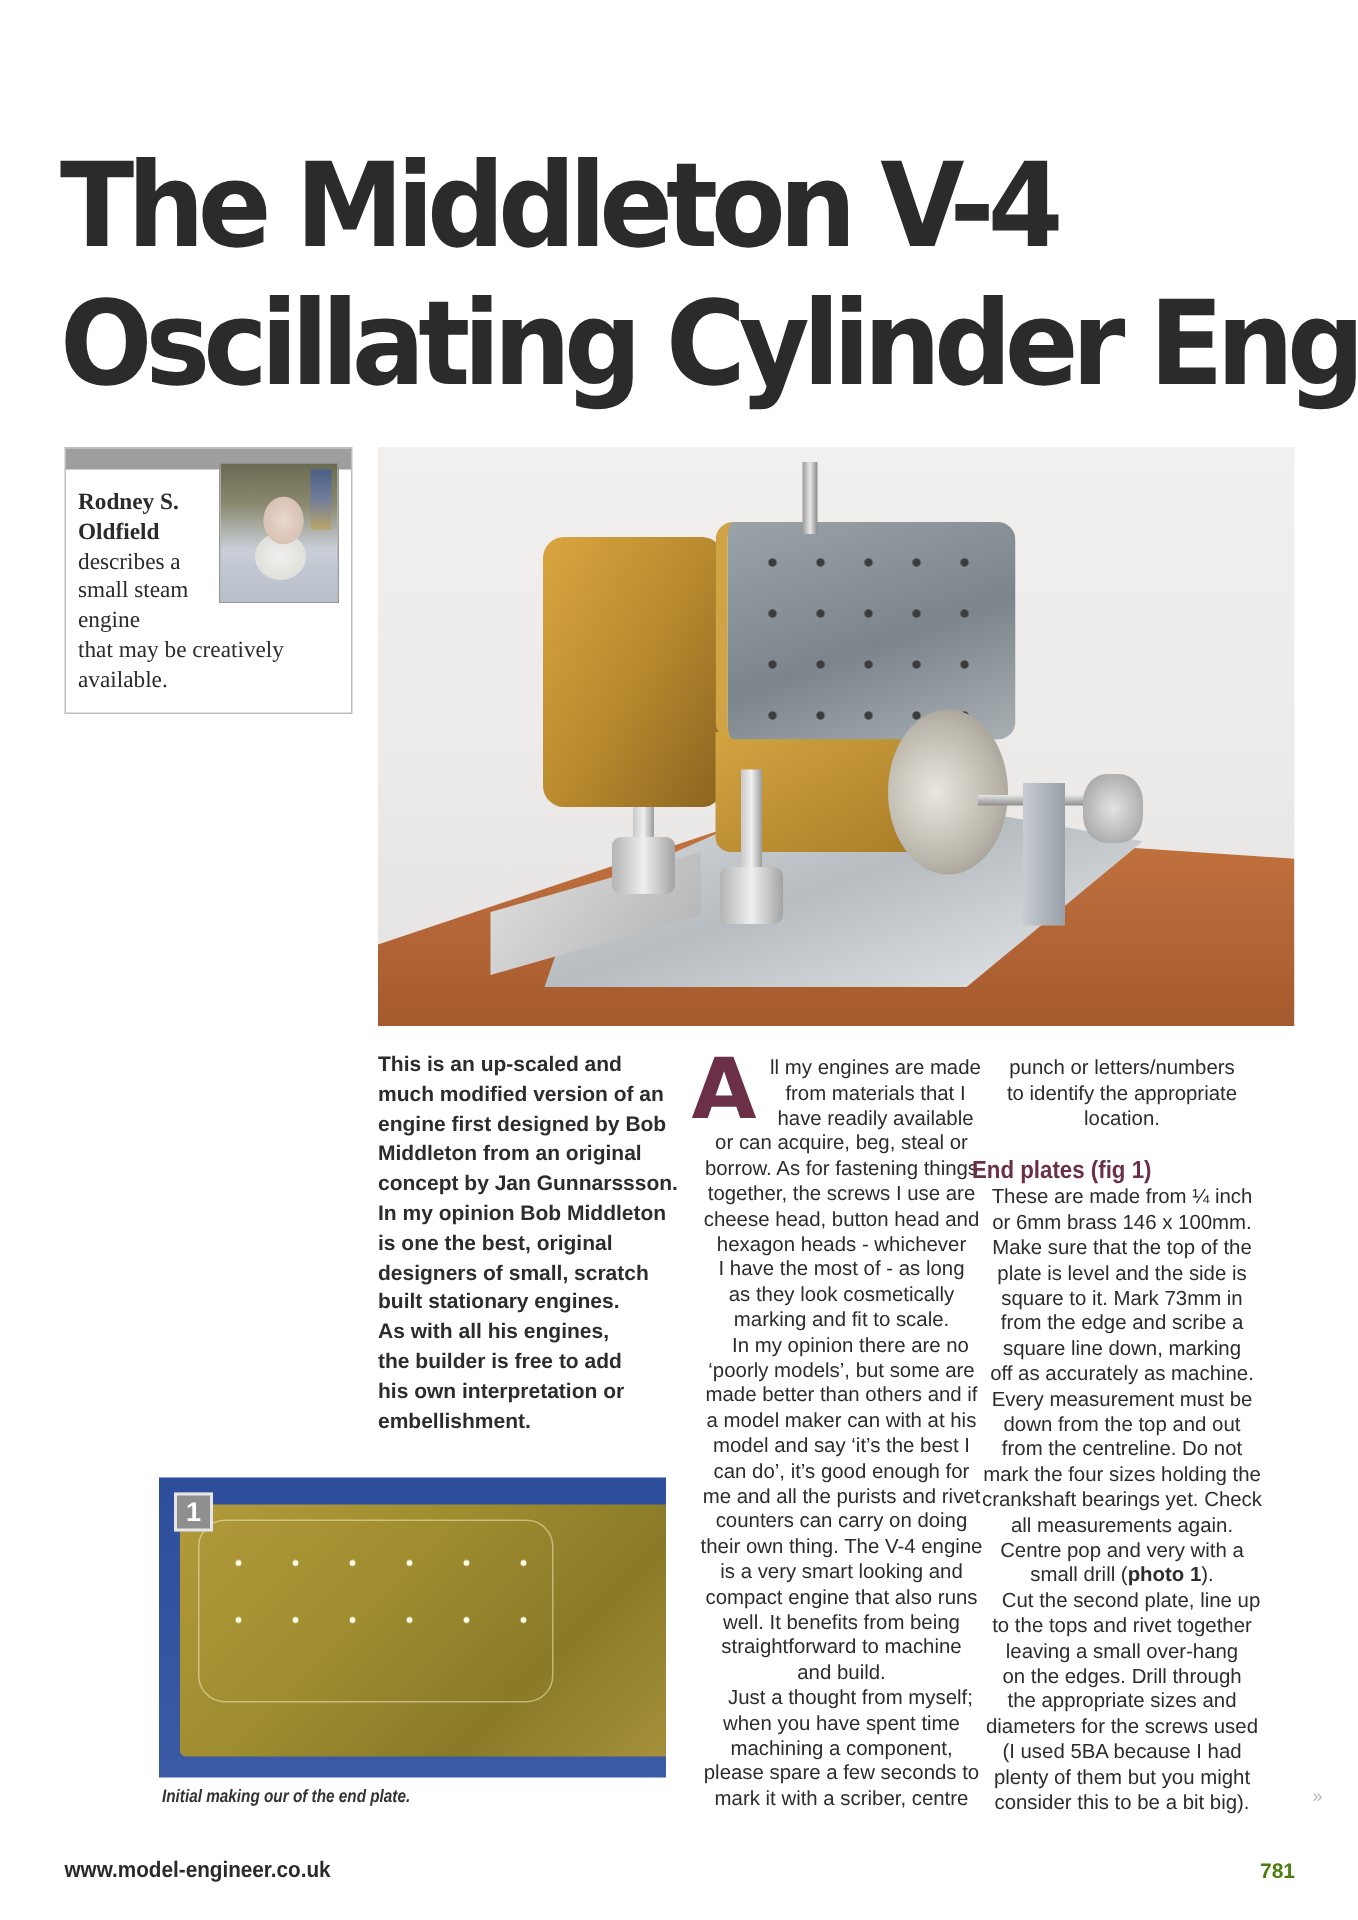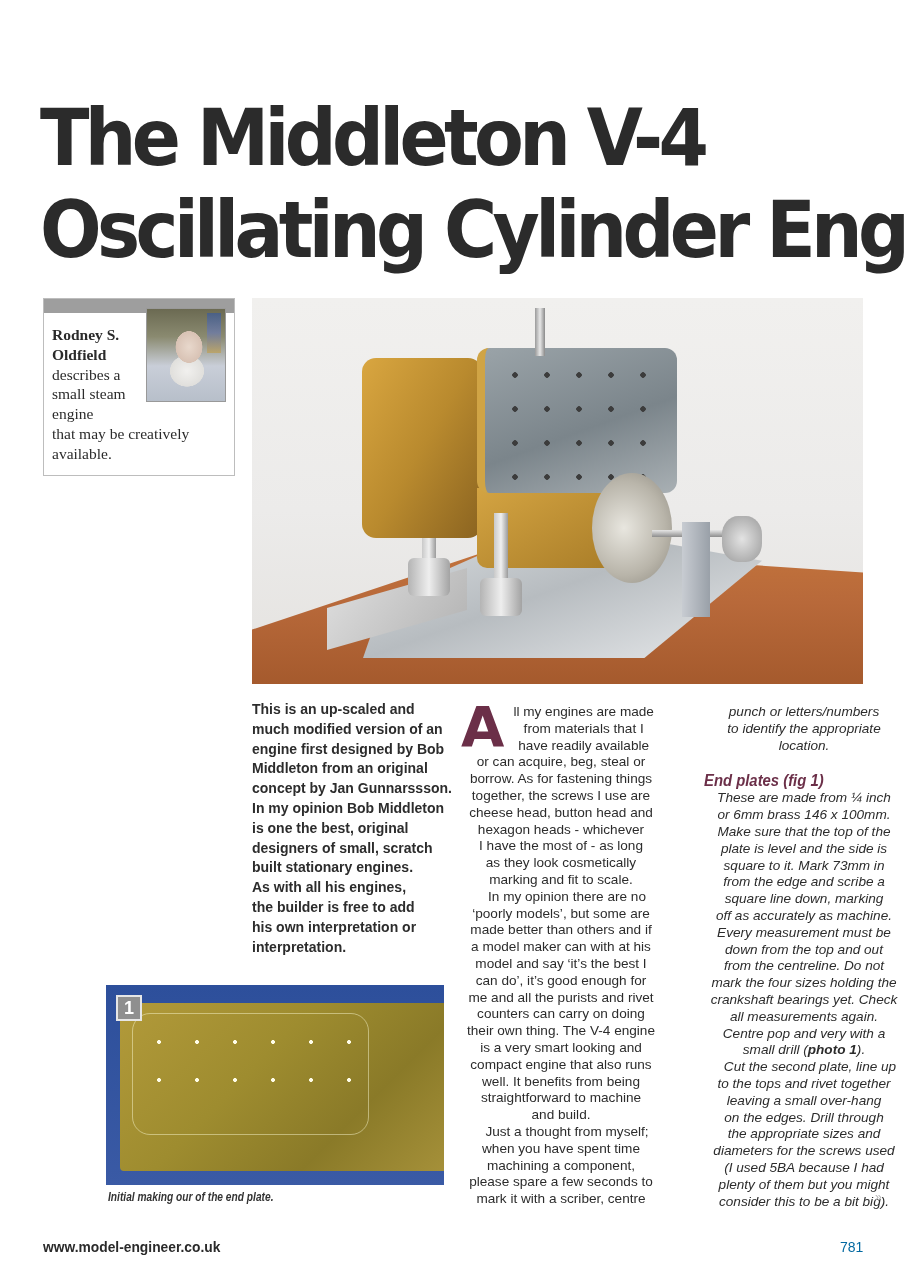--- a/index.html
+++ b/index.html
@@ -113,21 +113,21 @@
 
   .col { position: absolute; font-family: "Liberation Sans", sans-serif; color: #2c2c2c; }
   .intro {
     left: 252px; top: 676px; width: 200px;
     font-size: 14px; line-height: 19.8px; font-weight: bold; margin-top: 24px;
   }
   .intro .line { display: block; white-space: nowrap; }
   .body-col { font-size: 13.6px; line-height: 16.8px; }
   .body-col .line { display: block; white-space: nowrap; text-align: center; }
   .col-mid { left: 461px; top: 704px; width: 200px; }
-  .col-right { left: 704px; top: 704px; width: 200px; font-style: italic; }
+  .col-right { left: 648px; top: 704px; width: 200px; }
 
   .dropcap {
     float: left; font-family: "DejaVu Sans", sans-serif; font-weight: bold;
     font-size: 56px; line-height: 46px; height: 48px; margin: 0 2px 0 0;
     color: #6b2f48;
   }
   .indent { padding-left: 12px; }
   .subhead {
     display: block; font-family: "Liberation Sans", sans-serif; font-weight: bold;
     font-size: 16.5px; line-height: 20px; color: #6b2f48; margin-top: 16px;
@@ -166,21 +166,21 @@
   .continue-icon {
     position: absolute; left: 875px; top: 1190px; font-size: 12px; color: #b5b5b5; letter-spacing: -3px;
   }
   .footer-url {
     position: absolute; left: 43px; top: 1238px;
     font-family: "Liberation Sans", sans-serif; font-weight: bold; font-size: 15px; color: #2a2a2a;
     transform: scaleX(0.92); transform-origin: left;
   }
   .footer-page {
     position: absolute; left: 840px; top: 1239px;
-    font-family: "Liberation Sans", sans-serif; font-size: 14px; color: #0369a1;
+    font-family: "Liberation Sans", sans-serif; font-size: 14px; color: #4d7c0f; font-weight: bold;
   }
 </style>
 </head>
 <body>
 
 <h1 class="title">
   <span>The Middleton V-4</span>
   <span>Oscillating Cylinder Engine</span>
 </h1>
 
@@ -222,21 +222,21 @@
   <span class="line">engine first designed by Bob</span>
   <span class="line">Middleton from an original</span>
   <span class="line">concept by Jan Gunnarssson.</span>
   <span class="line">In my opinion Bob Middleton</span>
   <span class="line">is one the best, original</span>
   <span class="line">designers of small, scratch</span>
   <span class="line">built stationary engines.</span>
   <span class="line">As with all his engines,</span>
   <span class="line">the builder is free to add</span>
   <span class="line">his own interpretation or</span>
-  <span class="line">interpretation.</span>
+  <span class="line">embellishment.</span>
 </div>
 
 <div class="col body-col col-mid">
   <span class="dropcap">A</span>
   <span class="line">ll my engines are made</span>
   <span class="line">from materials that I</span>
   <span class="line">have readily available</span>
   <span class="line" style="clear:both">or can acquire, beg, steal or</span>
   <span class="line">borrow. As for fastening things</span>
   <span class="line">together, the screws I use are</span>

